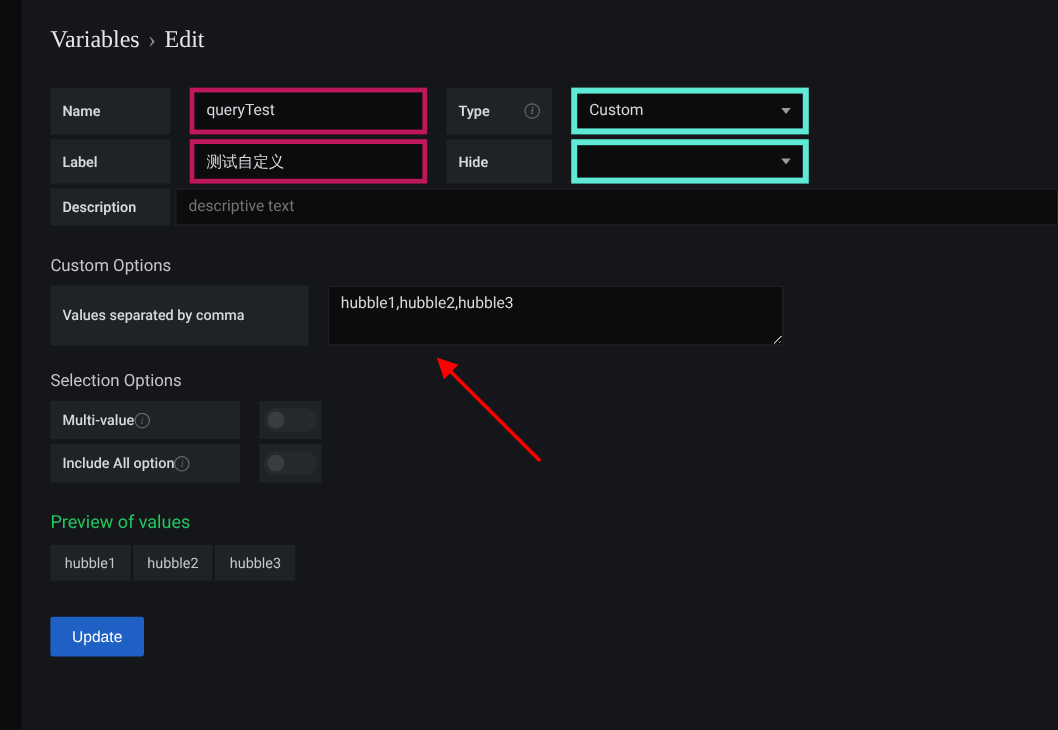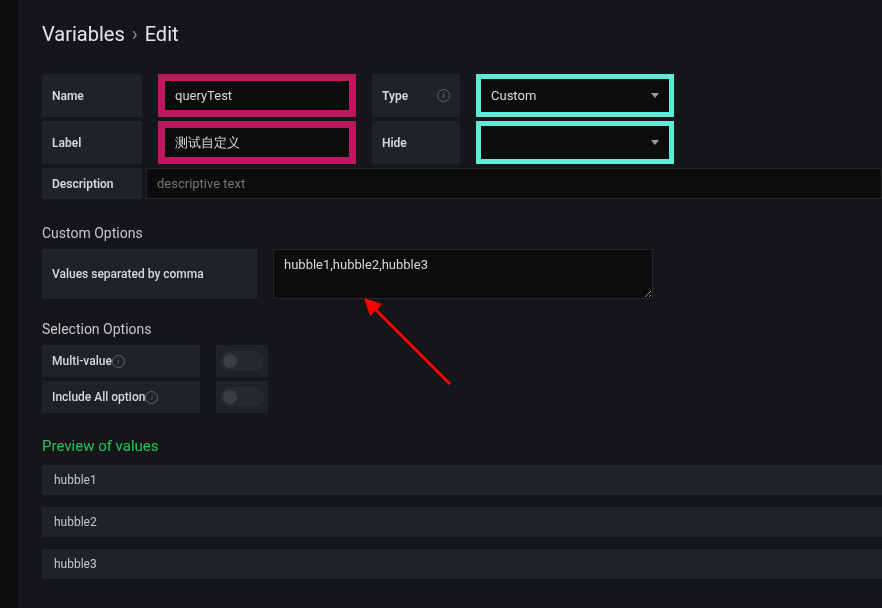--- a/index.html
+++ b/index.html
@@ -24,20 +24,21 @@
     height: 100%;
     background: #0b0c0e;
   }
   .content { margin-left: 12px; }
 
   h1.title {
     font-size: 20px;
     font-weight: 400;
     color: #e6e7e8;
     margin-bottom: 28px;
+    font-family: Liberation Serif, serif;
   }
   h1.title .chev { color: #8e8e8e; padding: 0 2px; }
 
   .section-head {
     font-size: 14px;
     color: #c7c7c7;
     margin-bottom: 8px;
     margin-top: 20px;
   }
 
@@ -56,21 +57,21 @@
     color: #d8d9da;
     font-weight: 600;
     display: flex;
     align-items: center;
   }
   .label-cell.wide { width: 215px; flex: 0 0 215px; font-weight: 500; }
   .label-cell.selopt { width: 158px; flex: 0 0 158px; justify-content: flex-start; font-weight: 500;}
   .input-cell {
     flex: 1 1 auto;
     background: #0b0c0e;
-    border: 7px solid #be185d;
+    border: 4px solid #be185d;
     padding: 7px 10px;
     color: #d8d9da;
     font-size: 13px;
     outline: none;
     font-family: inherit;
   }
   .input-cell.name { width: 198px; flex: 0 0 198px; }
   .input-cell::placeholder { color: #555; }
   .type-label {
     width: 88px;
@@ -159,23 +160,22 @@
   .toggle-wrap {
     width: 52px;
     background: #1f2226;
     display: flex;
     align-items: center;
     justify-content: center;
     padding: 6px 0;
   }
   .preview-row {
     display: flex;
-    gap: 12px;
+    gap: 2px;
     margin-top: 10px;
-    flex-direction: column;
   }
   .chip {
     background: #1f2226;
     padding: 8px 12px;
     font-size: 12px;
     color: #c7c7c7;
   }
   .btn-primary {
     margin-top: 30px;
     background: #1f60c4;

